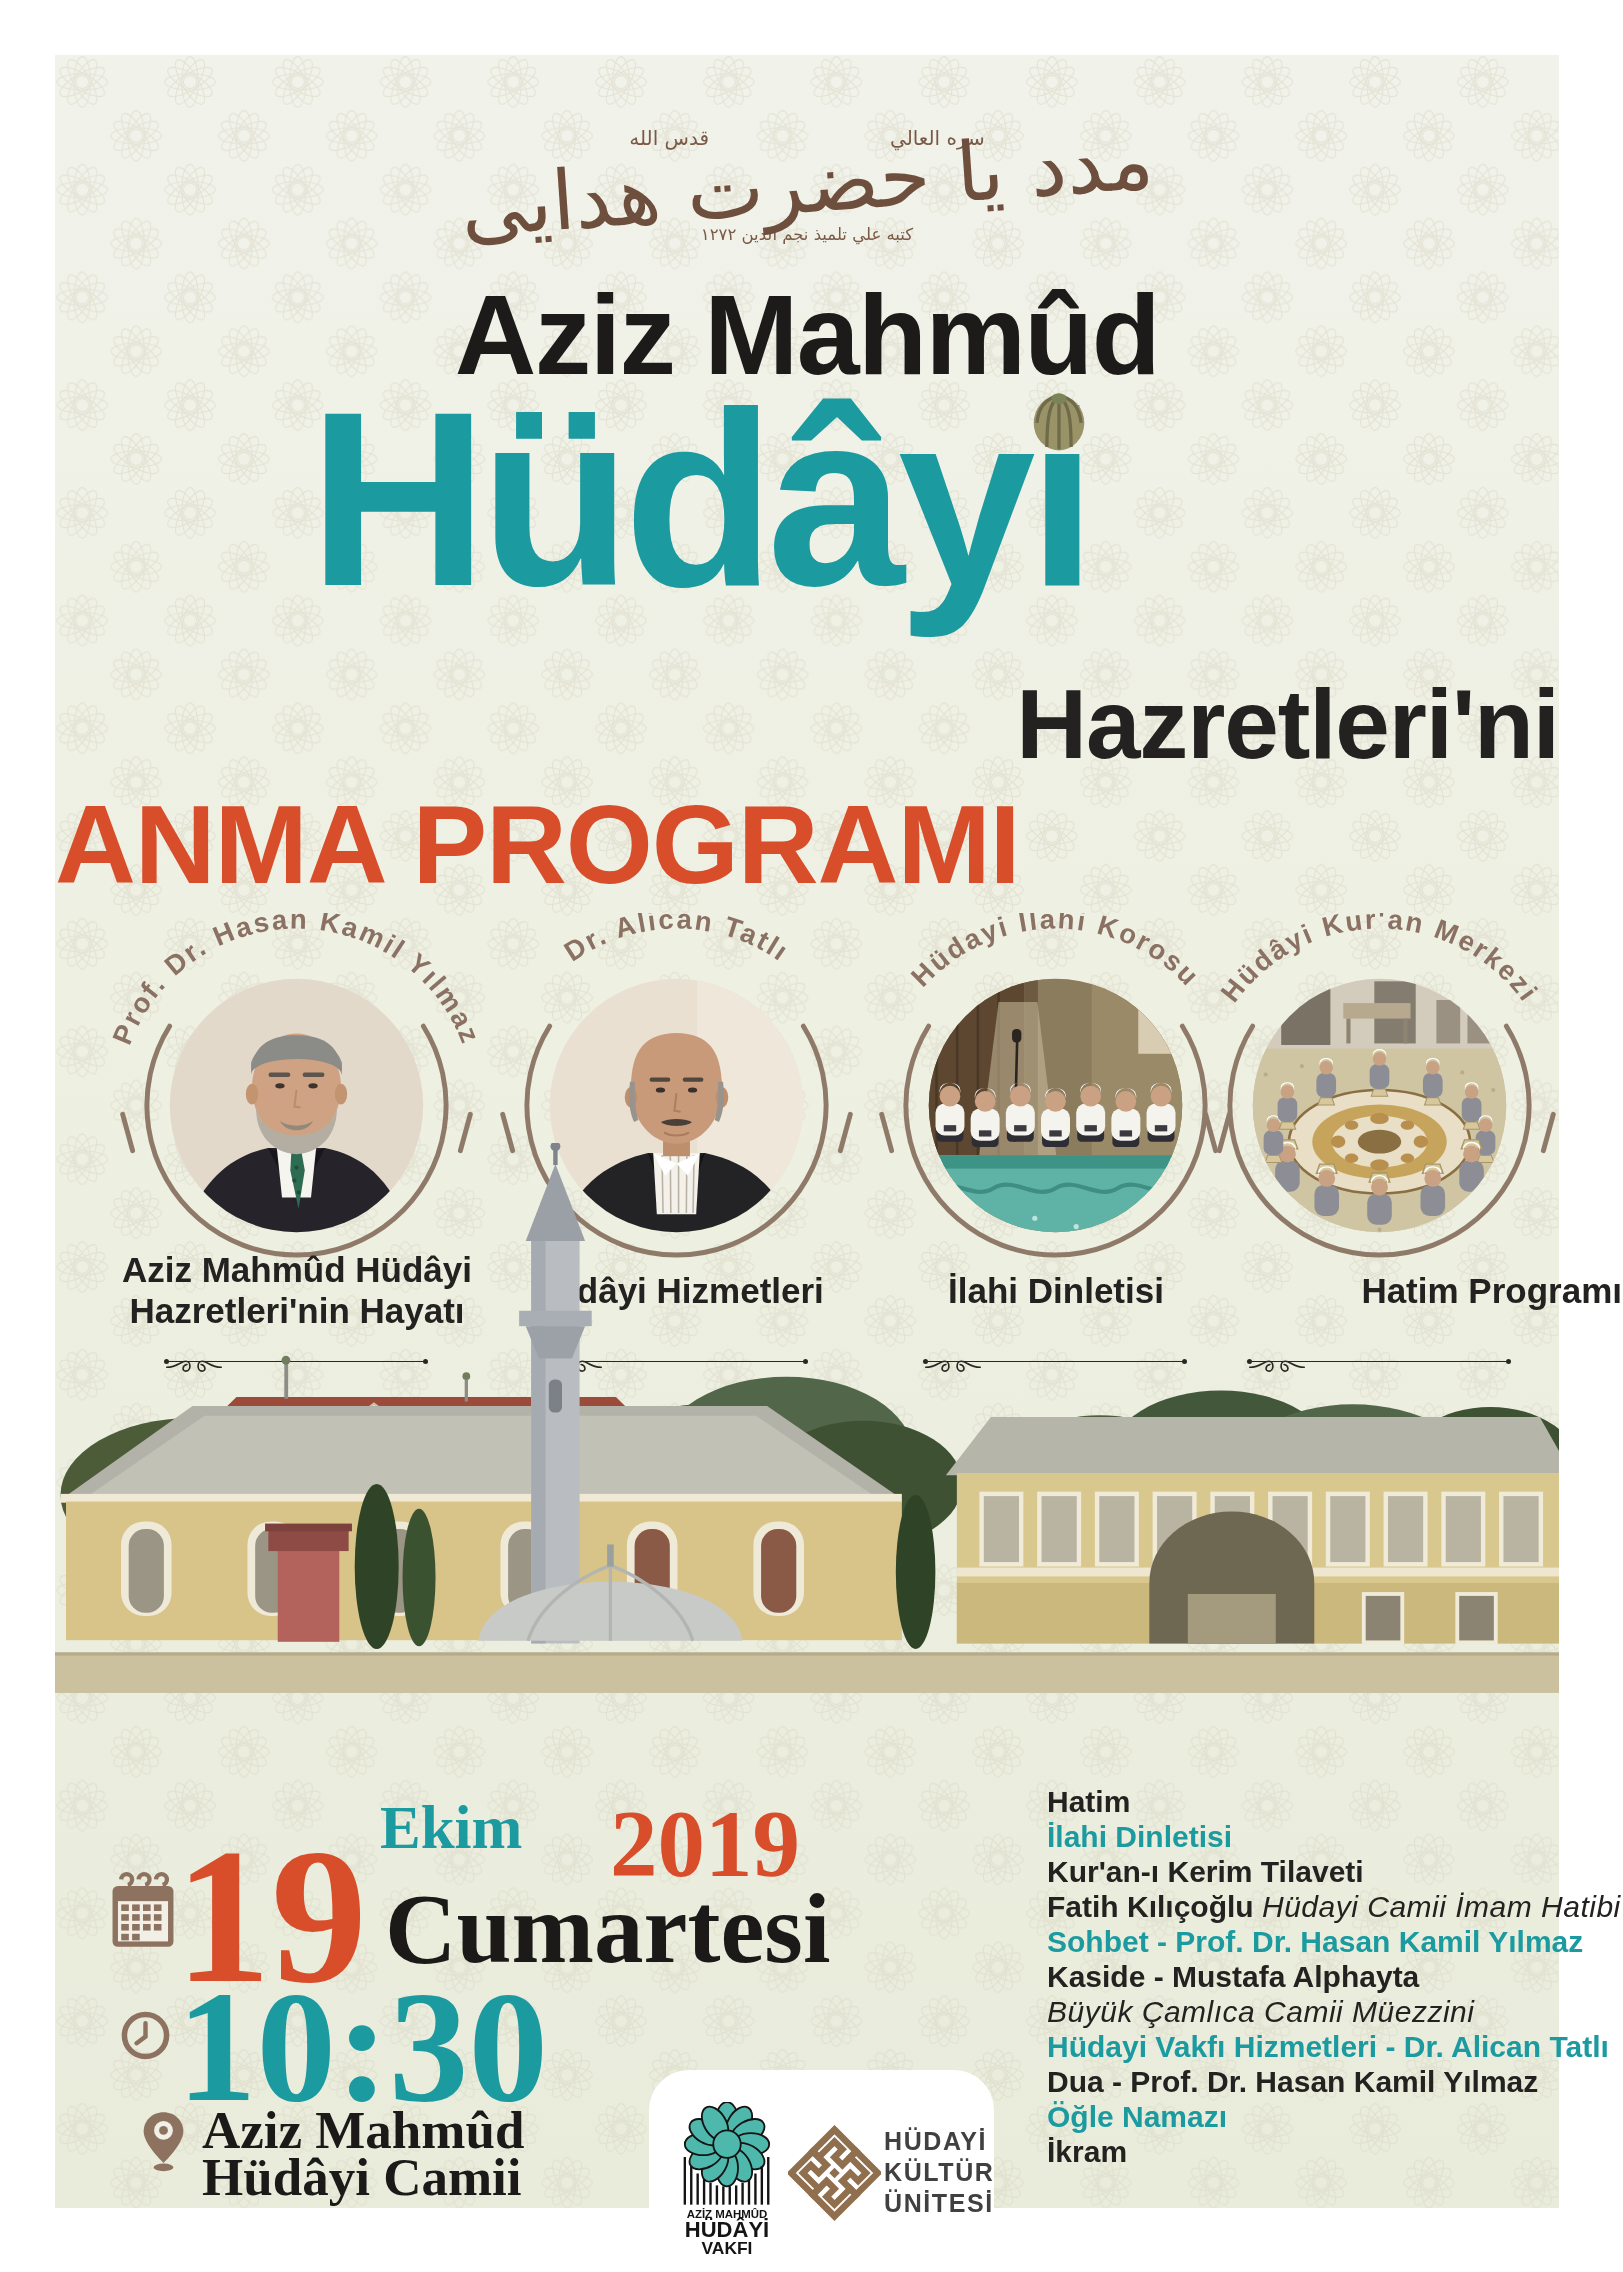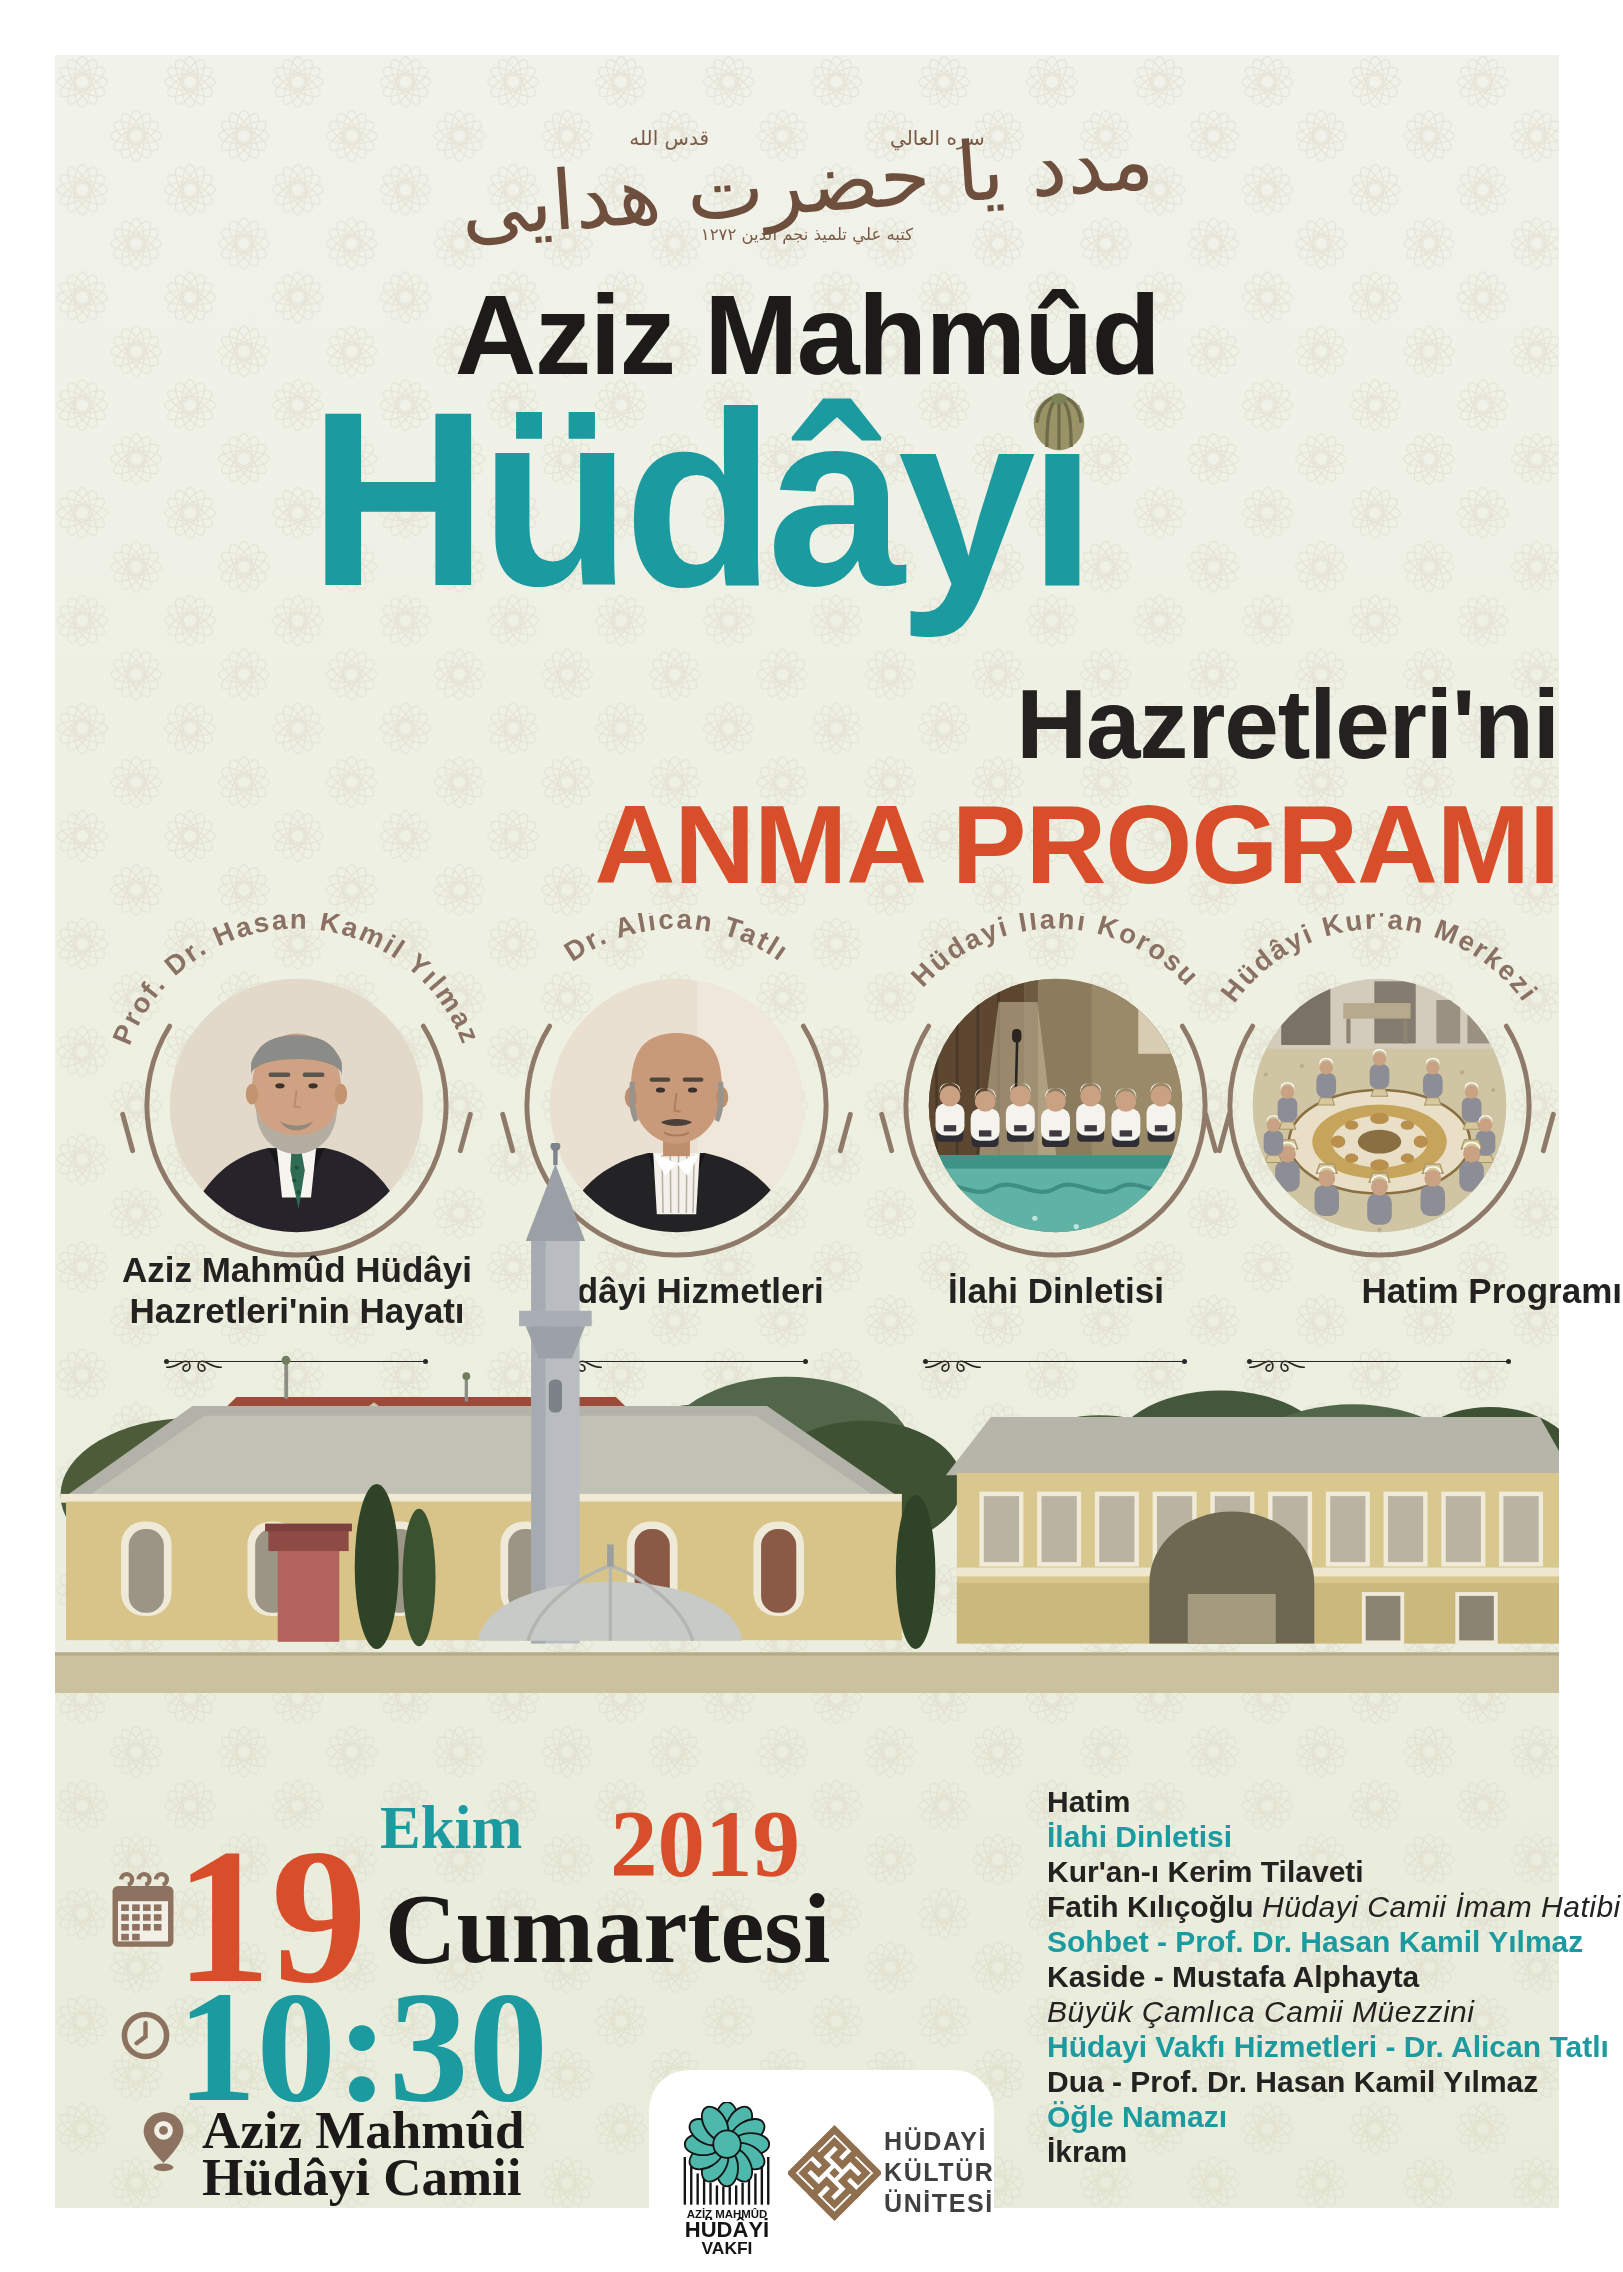--- a/index.html
+++ b/index.html
@@ -17,21 +17,21 @@
   #calli-top{display:flex;justify-content:center;gap:181px;margin-bottom:-11px;}
   #calli-bottom{margin-top:-4.4px;font-size:16.5px;color:#7a5a46;}
   #title-line1{position:absolute;left:0;top:224px;width:1504px;text-align:center;
                font-size:113px;font-weight:800;letter-spacing:-1.6px;color:#1d1b1a;line-height:1;}
   #title-line2{position:absolute;left:0;top:320px;width:1288px;text-align:center;
                font-size:248px;font-weight:800;letter-spacing:-7.7px;color:#1b9aa0;line-height:1;}
   .i-wrap{position:relative;display:inline-block;}
   #turban-icon{position:absolute;left:50%;transform:translateX(-50%);top:10px;width:55px;height:67px;}
   #title-line3{position:absolute;left:0;top:620px;width:1504px;text-align:right;
                font-size:98px;font-weight:700;letter-spacing:-1.1px;color:#242220;line-height:1;}
-  #title-line4{position:absolute;left:0;top:734px;width:1504px;text-align:right;
+  #title-line4{position:absolute;left:0;top:734px;width:1504px;text-align:left;
                font-size:112px;font-weight:800;letter-spacing:-1.1px;color:#d84e2b;line-height:1;}
   
   .speaker{position:absolute;width:385px;height:495px;}
   .speaker svg{position:absolute;left:0;top:0;}
   .sp-label{position:absolute;left:-49px;width:484px;text-align:center;font-weight:700;
             font-size:35px;color:#242220;letter-spacing:0;line-height:1.18;}
   .sp-divider{position:absolute;left:60px;width:264px;top:446px;display:flex;align-items:center;color:#2a2824;}
   .sp-divider .dln{flex:1;height:1.6px;background:#2a2824;}
   .sp-divider .ddot{width:5px;height:5px;border-radius:50%;background:#2a2824;}
   

